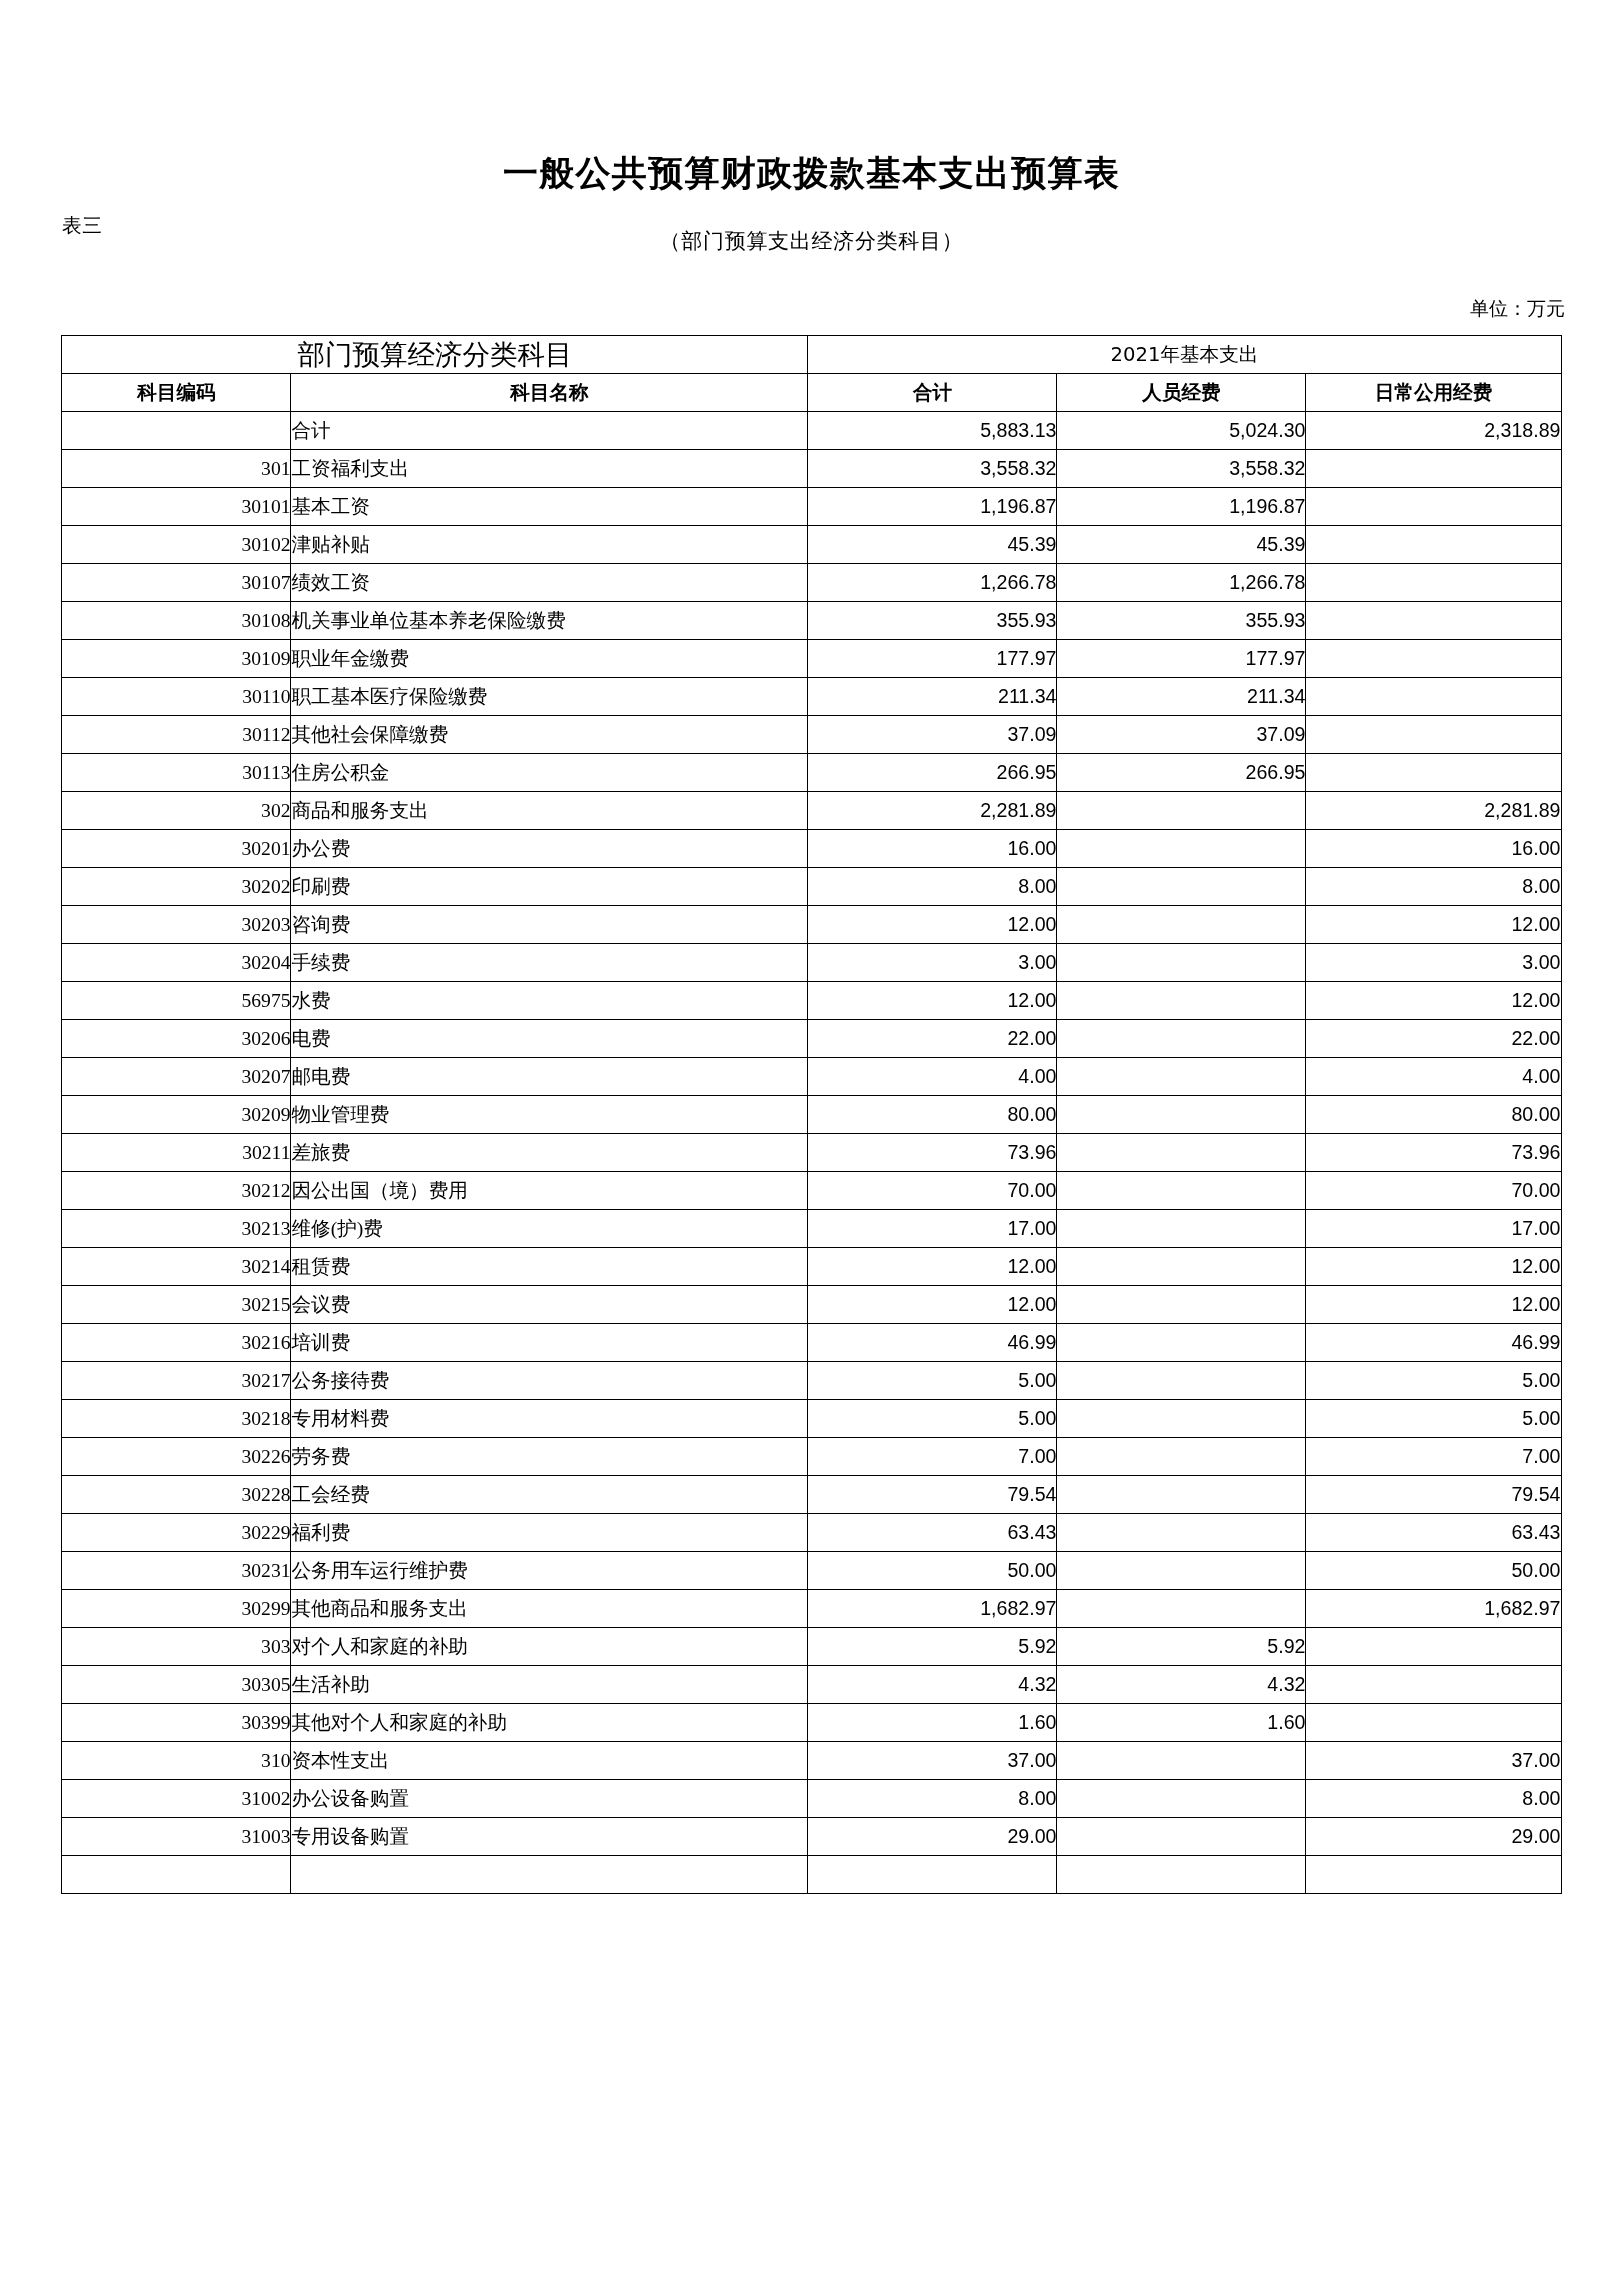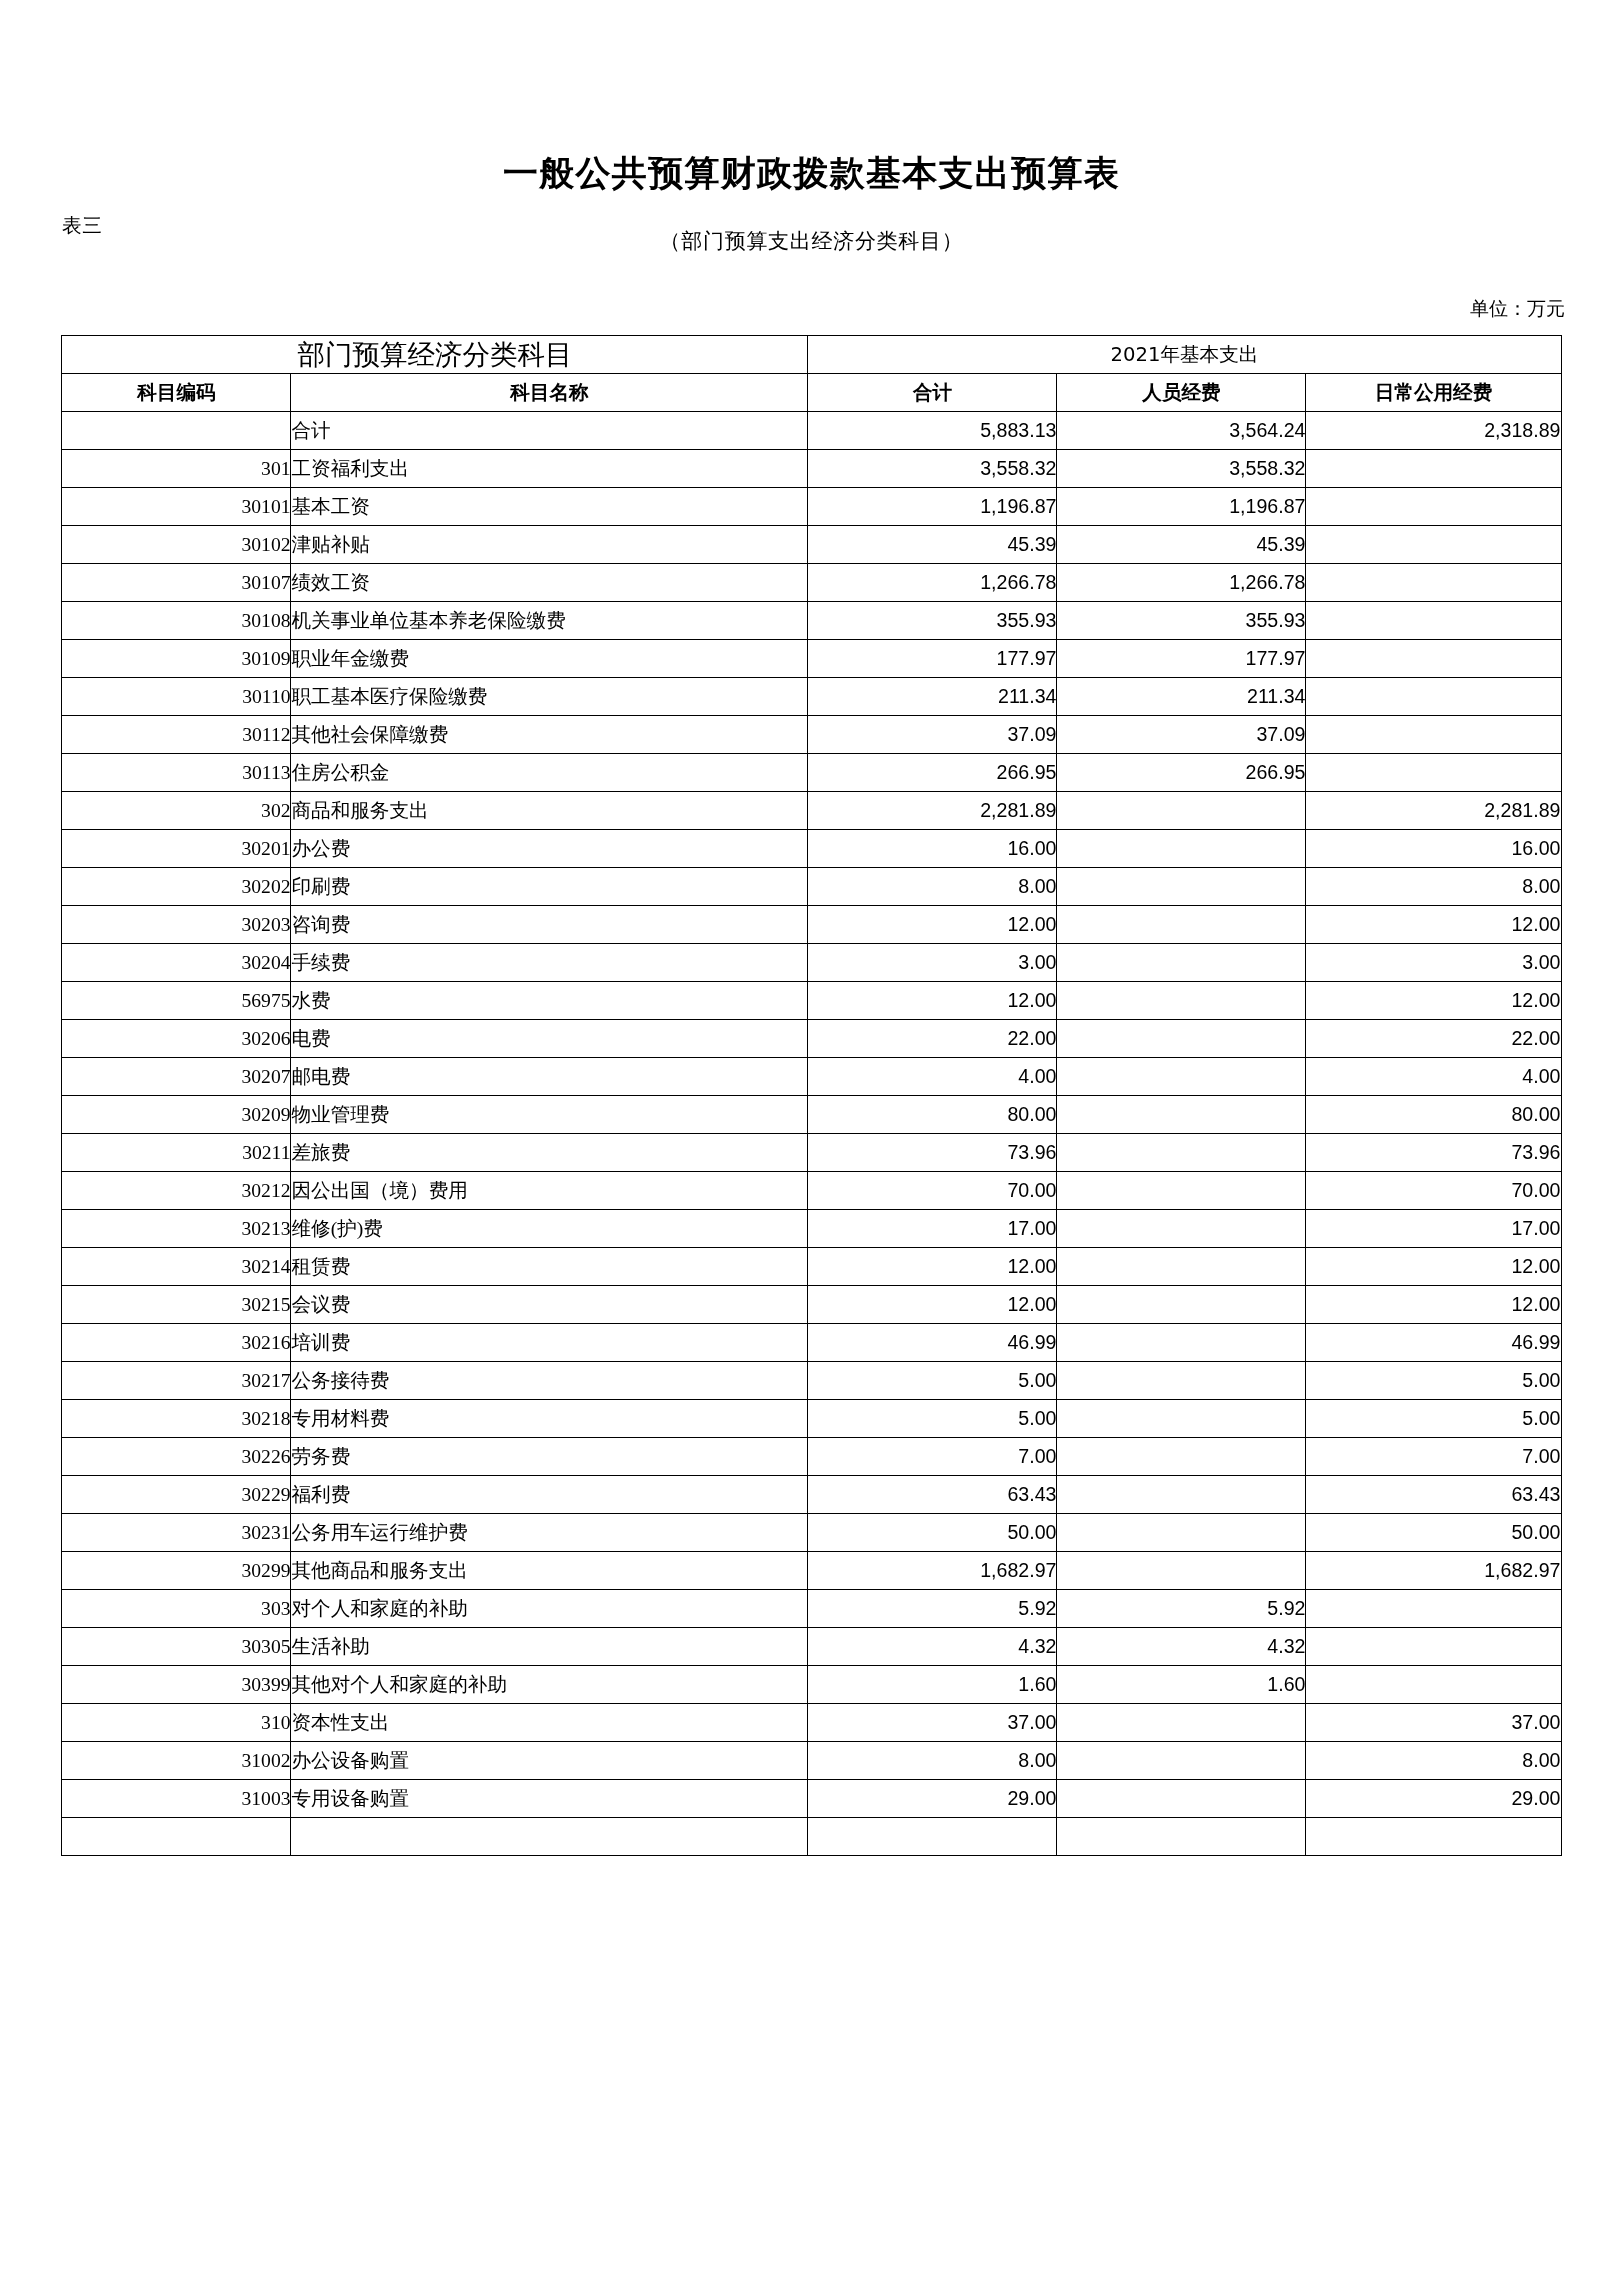--- a/index.html
+++ b/index.html
@@ -136,21 +136,21 @@
         <th class="hdr-sub">合计</th>
         <th class="hdr-sub">人员经费</th>
         <th class="hdr-sub">日常公用经费</th>
       </tr>
     </thead>
     <tbody id="table-body">
         <tr>
           <td class="code"></td>
           <td class="name">合计</td>
           <td class="num">5,883.13</td>
-          <td class="num">3,564.24</td>
+          <td class="num">5,024.30</td>
           <td class="num">2,318.89</td>
         </tr>
         <tr>
           <td class="code">301</td>
           <td class="name">工资福利支出</td>
           <td class="num">3,558.32</td>
           <td class="num">3,558.32</td>
           <td class="num"></td>
         </tr>
         <tr>
@@ -329,20 +329,27 @@
           <td class="num">5.00</td>
         </tr>
         <tr>
           <td class="code indent">30226</td>
           <td class="name">劳务费</td>
           <td class="num">7.00</td>
           <td class="num"></td>
           <td class="num">7.00</td>
         </tr>
         <tr>
+          <td class="code indent">30228</td>
+          <td class="name">工会经费</td>
+          <td class="num">79.54</td>
+          <td class="num"></td>
+          <td class="num">79.54</td>
+        </tr>
+        <tr>
           <td class="code indent">30229</td>
           <td class="name">福利费</td>
           <td class="num">63.43</td>
           <td class="num"></td>
           <td class="num">63.43</td>
         </tr>
         <tr>
           <td class="code indent">30231</td>
           <td class="name">公务用车运行维护费</td>
           <td class="num">50.00</td>

